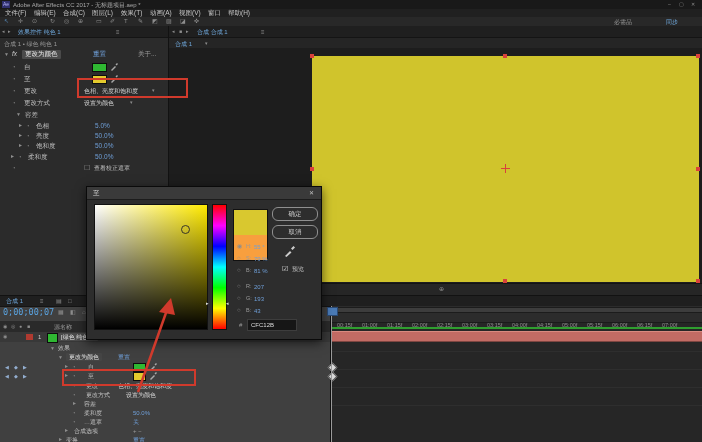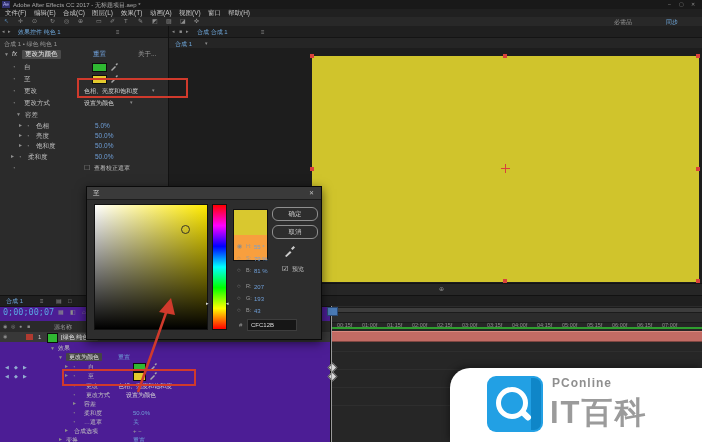--- a/index.html
+++ b/index.html
@@ -166,21 +166,21 @@
       <span class="a ic" style="left:54px;top:2px">▥</span>
       <span class="a ic" style="left:68px;top:2px">▭</span>
       <span class="a ic" style="left:82px;top:2px">▣</span>
       <span class="a ic" style="left:96px;top:2px">◑</span>
       <span class="a ic" style="left:110px;top:2px">◎</span>
       <span class="a t blue" style="left:128px;top:3px;font-size:6px">(完整)</span>
       <span class="a ic" style="left:270px;top:2px">⊕</span>
     </div>
   </div>
 
-  <div class="a" style="left:0;top:295px;width:702px;height:147px;background:#4c1d95;border-top:1px solid #121212">
+  <div class="a" style="left:0;top:295px;width:702px;height:147px;background:#404040;border-top:1px solid #121212">
     <div class="a tabstrip" style="left:0;top:0;width:702px;height:10px">
       <span class="a t lblue" style="left:6px;top:2px;font-size:6px">合成 1</span>
       <span class="a ic" style="left:40px;top:2px">≡</span>
       <span class="a ic" style="left:56px;top:2px">▤</span>
       <span class="a ic" style="left:68px;top:2px">□</span>
     </div>
 
     <div class="a" style="left:3px;top:11px;font-family:'DejaVu Sans Mono',monospace;font-size:8.5px;color:#5aa3e0">0;00;00;07</div>
     <span class="a ic" style="left:58px;top:13px">▦</span>
     <span class="a ic" style="left:70px;top:13px">◧</span>
@@ -345,23 +345,14 @@
     <span class="a t" style="left:205px;top:79px;font-size:6px">预览</span>
   </div>
 
   <div class="a" style="left:77px;top:78px;width:107px;height:16px;border:2px solid #d03a2c;pointer-events:none"></div>
   <div class="a" style="left:62px;top:369px;width:130px;height:13px;border:2px solid #d03a2c;pointer-events:none"></div>
   <svg class="a" style="left:120px;top:292px;pointer-events:none" width="130" height="105" viewBox="0 0 130 105">
     <line x1="18" y1="100" x2="47" y2="18" stroke="#d03a2c" stroke-width="2.5"></line>
     <polygon points="51,6 39,20 55,23" fill="#d03a2c"></polygon>
   </svg>
 
-  <div class="a" style="left:450px;top:368px;width:252px;height:74px;background:#ffffff;border-radius:20px 0 0 0;box-shadow:-2px -2px 6px rgba(0,0,0,0.35)">
-    <div class="a" style="left:37px;top:8px;width:56px;height:56px;background:#22a0e4;border-radius:9px">
-      <div class="a" style="left:44px;top:2px;width:10px;height:52px;background:#0f86c8;border-radius:0 7px 7px 0"></div>
-      <div class="a" style="left:9px;top:11px;width:22px;height:22px;border:5px solid #ffffff;border-radius:50%"></div>
-      <div class="a" style="left:32px;top:36px;width:13px;height:6px;background:#ffffff;border-radius:3px;transform:rotate(45deg)"></div>
-    </div>
-    <div class="a" style="left:102px;top:8px;font-size:12px;letter-spacing:1px;color:#8f8f8f;font-weight:bold">PConline</div>
-    <div class="a" style="left:100px;top:24px;font-size:31px;color:#9b9b9b;font-weight:bold;letter-spacing:2px">IT百科</div>
-  </div>
 
 </div>
 
 </body></html>

